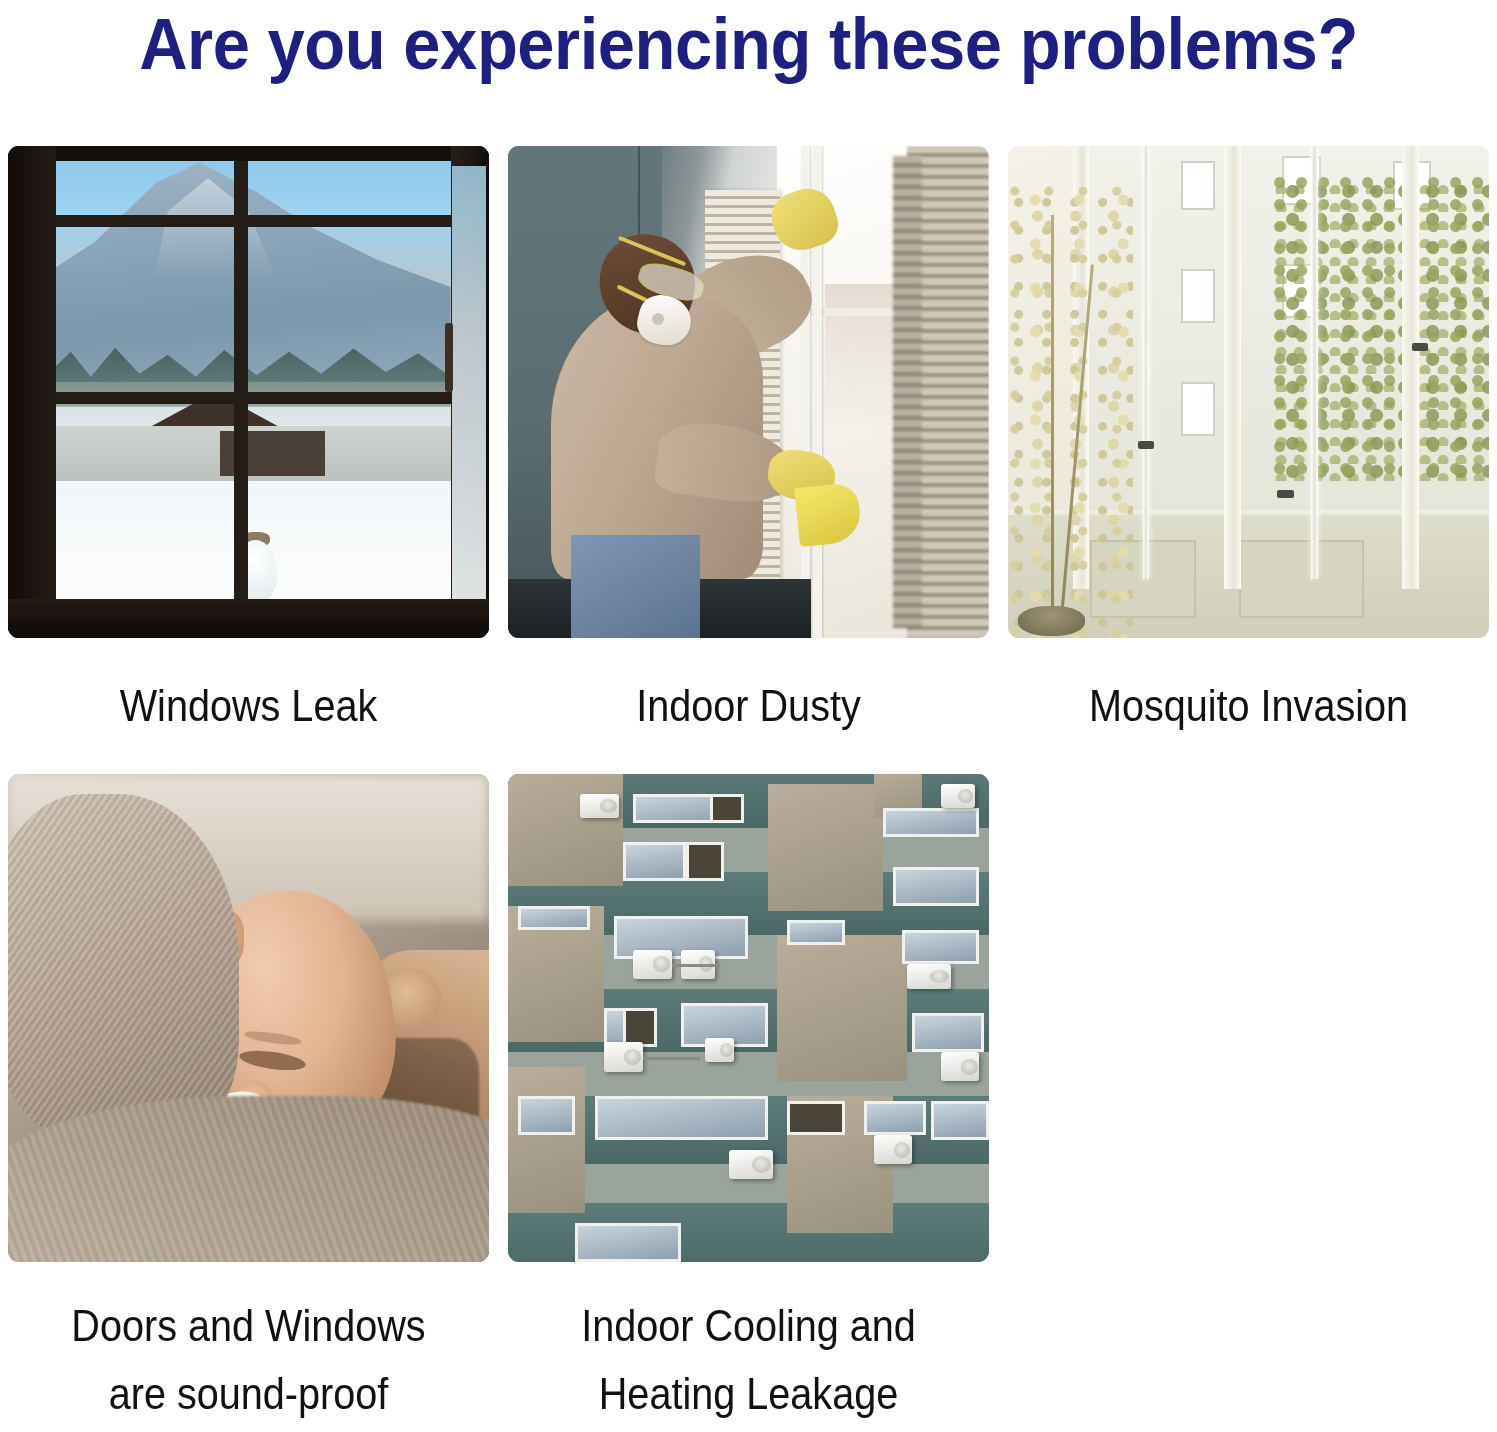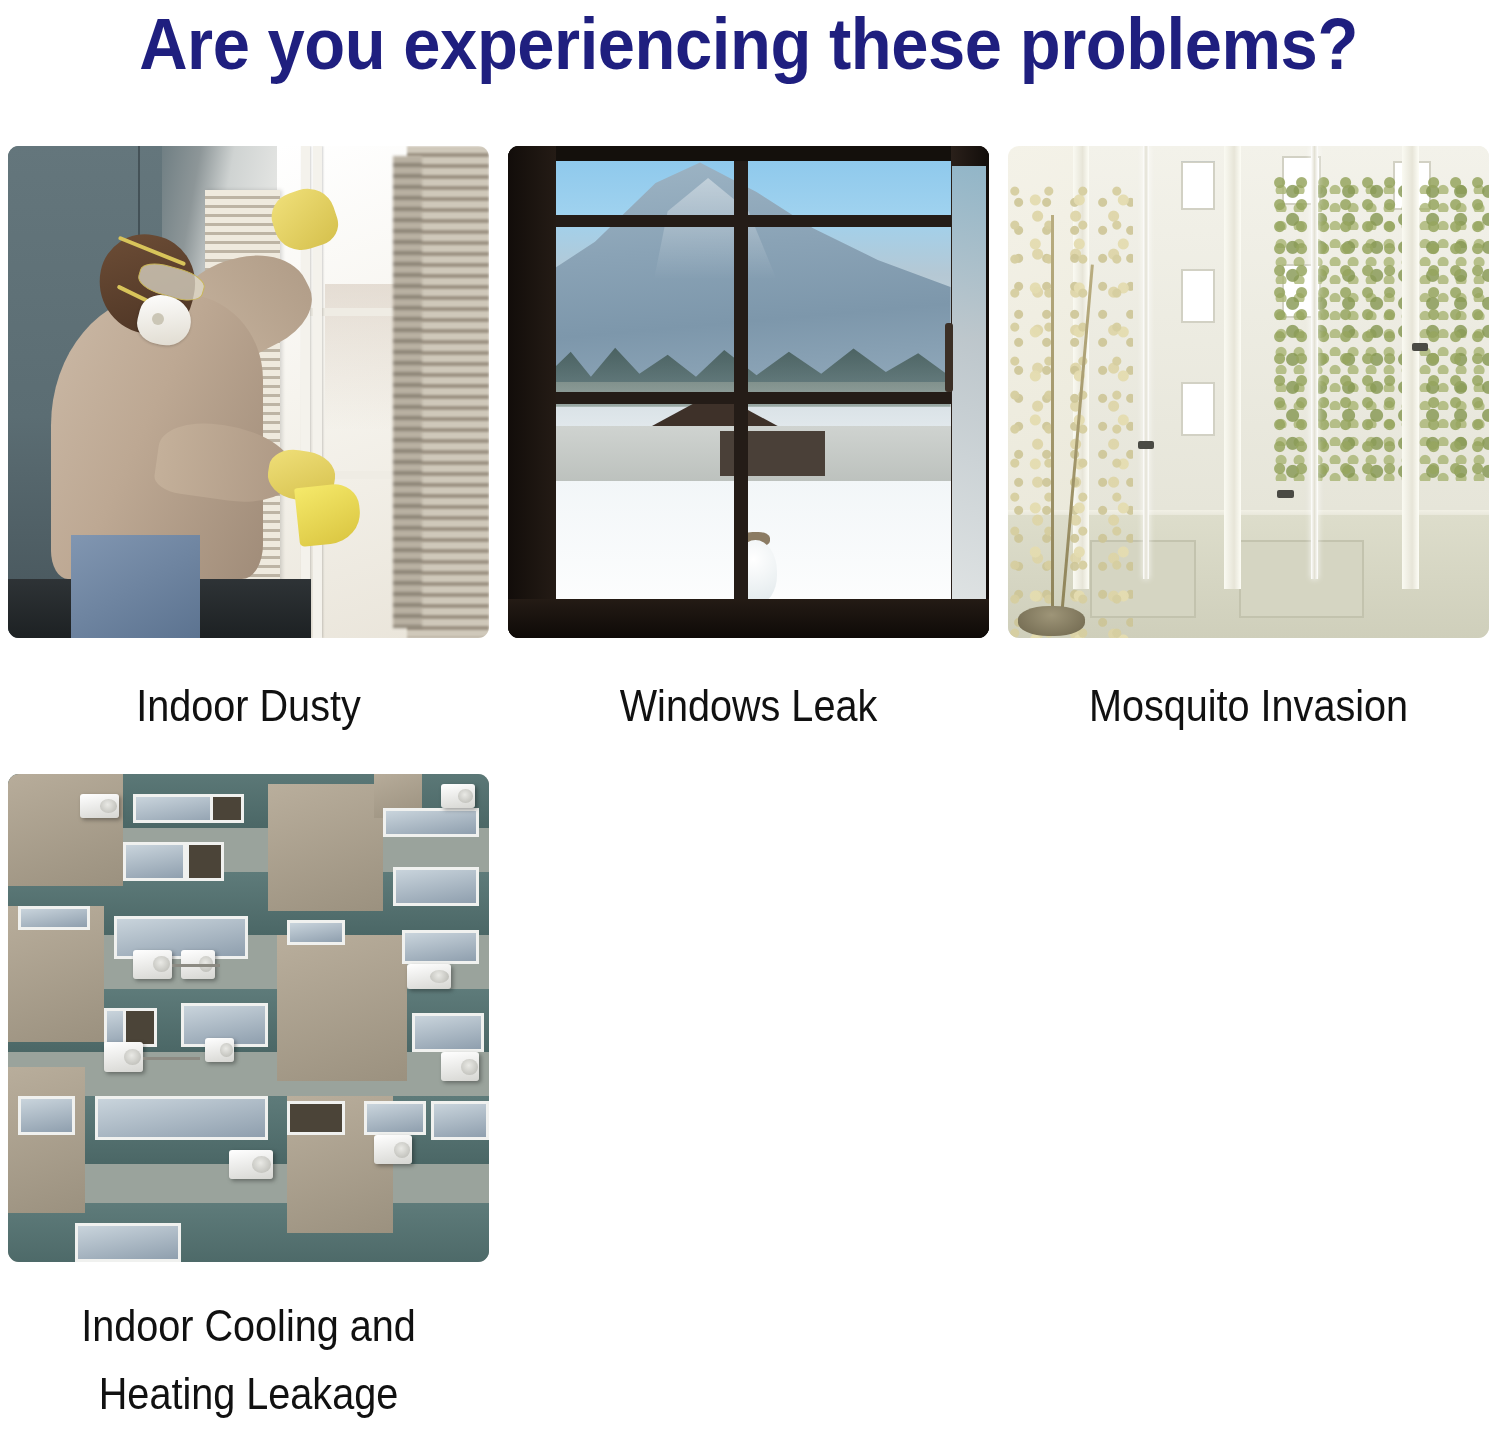--- a/index.html
+++ b/index.html
@@ -273,20 +273,45 @@
 
 <div class="page">
 
   <div class="title">Are you experiencing these problems?</div>
 
   <div class="grid">
 
     <div class="row row1">
 
       <div class="cell">
+        <div class="thumb im2">
+          <div class="pane" style="left:10%;top:3%;width:82%;height:89%;"></div>
+          <div class="mtn"></div>
+            <div class="mtnsnow"></div>
+            <div class="forest"></div>
+          <div class="roofA"></div>
+            <div class="houses"></div>
+            <div class="hdark"></div>
+          <div class="snowground"></div>
+          <div class="snowmanHat"></div>
+            <div class="snowman"></div>
+          <div class="mullV" style="left:47%;"></div>
+          <div class="mullH" style="top:14%;"></div>
+          <div class="mullH" style="top:50%;"></div>
+          <div class="frameT"></div>
+          <div class="frameL"></div>
+          <div class="frameR"></div>
+          <div class="sideglass"></div>
+          <div class="handle"></div>
+          <div class="frameB"></div>
+        </div>
+        <div class="caption cap-r1">Windows Leak</div>
+      </div>
+
+      <div class="cell">
         <div class="thumb im1">
           <div class="wallL"></div>
             <div class="wallSeam"></div>
           <div class="glass"></div>
           <div class="cityhaze"></div>
           <div class="sashH h1"></div>
             <div class="sashH h2"></div>
           <div class="sashV sash1"></div>
             <div class="sashV sash2"></div>
           <div class="shutR"></div>
@@ -306,45 +331,20 @@
           <div class="mask"></div>
             <div class="maskValve"></div>
           <div class="glove g1"></div>
           <div class="glove g2"></div>
           <div class="cloth"></div>
         </div>
         <div class="caption cap-r1">Indoor Dusty</div>
       </div>
 
       <div class="cell">
-        <div class="thumb im2">
-          <div class="pane" style="left:10%;top:3%;width:82%;height:89%;"></div>
-          <div class="mtn"></div>
-            <div class="mtnsnow"></div>
-            <div class="forest"></div>
-          <div class="roofA"></div>
-            <div class="houses"></div>
-            <div class="hdark"></div>
-          <div class="snowground"></div>
-          <div class="snowmanHat"></div>
-            <div class="snowman"></div>
-          <div class="mullV" style="left:47%;"></div>
-          <div class="mullH" style="top:14%;"></div>
-          <div class="mullH" style="top:50%;"></div>
-          <div class="frameT"></div>
-          <div class="frameL"></div>
-          <div class="frameR"></div>
-          <div class="sideglass"></div>
-          <div class="handle"></div>
-          <div class="frameB"></div>
-        </div>
-        <div class="caption cap-r1">Windows Leak</div>
-      </div>
-
-      <div class="cell">
         <div class="thumb im3">
           <div class="bldg"></div>
           <div class="bw" style="left:36%;top:3%;width:7%;height:10%;"></div>
           <div class="bw" style="left:36%;top:25%;width:7%;height:11%;"></div>
           <div class="bw" style="left:36%;top:48%;width:7%;height:11%;"></div>
           <div class="bw" style="left:57%;top:2%;width:8%;height:10%;"></div>
           <div class="bw" style="left:57%;top:24%;width:8%;height:11%;"></div>
           <div class="bw" style="left:80%;top:3%;width:8%;height:10%;"></div>
           <div class="bwg" style="left:36%;top:3%;width:7%;height:1px;"></div>
           <div class="ivy" style="left:55%;top:6%;width:45%;height:62%;"></div>
@@ -364,20 +364,39 @@
           <div class="stem" style="left:9%;top:14%;height:84%;"></div>
           <div class="stem" style="left:14%;top:24%;height:74%;transform:rotate(5deg);"></div>
           <div class="pot"></div>
         </div>
         <div class="caption cap-r1">Mosquito Invasion</div>
       </div>
     </div>
 
     <div class="row row2" style="margin-top:34px;">
 
+      <div class="cell">
+        <div class="thumb im4">
+          <div class="bg"></div>
+          <div class="dad"></div>
+          <div class="dadnose"></div>
+          <div class="beard"></div>
+          <div class="headB"></div>
+          <div class="earB"></div>
+          <div class="browB"></div>
+          <div class="eyeB"></div>
+          <div class="noseB"></div>
+          <div class="mouthB"></div>
+          <div class="onesie"></div>
+          <div class="blanketTL"></div>
+          <div class="blanketB"></div>
+        </div>
+        <div class="caption cap-r2">Doors and Windows
+are sound-proof</div>
+      </div>
 
 
       <div class="cell">
         <div class="thumb im6">
           <div class="band" style="top:-2%;height:13%;"></div>
           <div class="band" style="top:20%;height:13%;"></div>
           <div class="band" style="top:44%;height:13%;"></div>
           <div class="band" style="top:66%;height:14%;"></div>
           <div class="band" style="top:88%;height:14%;"></div>
 

